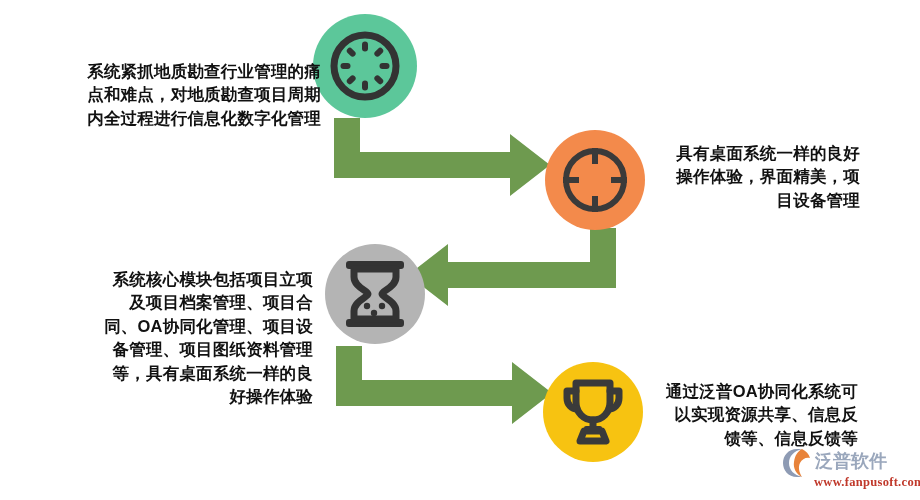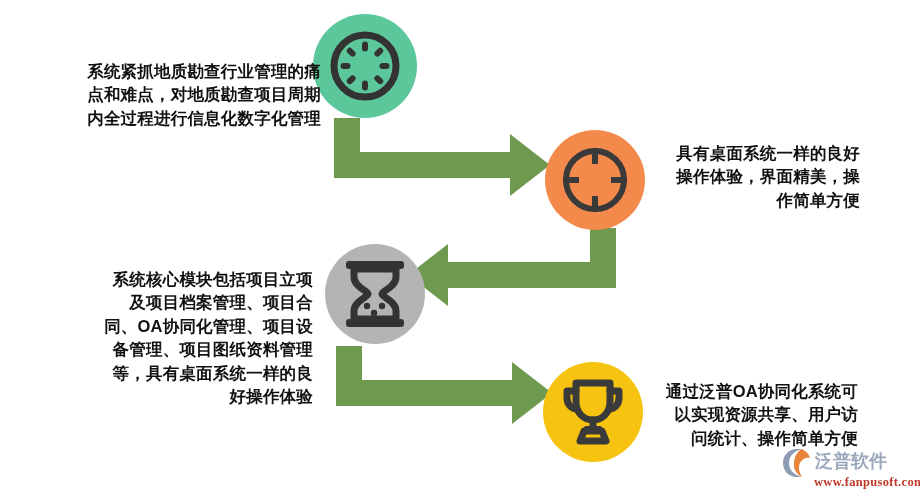--- a/index.html
+++ b/index.html
@@ -171,25 +171,25 @@
           <line x1="35" y1="42" x2="35" y2="50"></line>
           <path d="M22,63 L26,53 L44,53 L48,63 Z"></path>
         </g>
         <rect x="26" y="48" width="18" height="6" rx="2" fill="#3a3a3a"></rect>
       </svg>
     </span>
   </div>
 
   <div class="text-block" id="text-discover">系统紧抓地质勘查行业管理的痛点和难点，对地质勘查项目周期内全过程进行信息化数字化管理</div>
 
-  <div class="text-block" id="text-target">具有桌面系统一样的良好操作体验，界面精美，操作简单方便</div>
+  <div class="text-block" id="text-target">具有桌面系统一样的良好操作体验，界面精美，项目设备管理</div>
 
   <div class="text-block" id="text-core">系统核心模块包括项目立项及项目档案管理、项目合同、OA协同化管理、项目设备管理、项目图纸资料管理等，具有桌面系统一样的良好操作体验</div>
 
-  <div class="text-block" id="text-benefit">通过泛普OA协同化系统可以实现资源共享、用户访问统计、操作简单方便</div>
+  <div class="text-block" id="text-benefit">通过泛普OA协同化系统可以实现资源共享、信息反馈等、信息反馈等</div>
 
   <div id="logo">
     <span id="logo-mark">
       <svg width="34" height="30" viewBox="0 0 34 30" xmlns="http://www.w3.org/2000/svg">
         <path d="M15,1 C6,1 1,8 1,15 C1,22 6,29 15,29 L20,29 C12,27 7,22 7,15 C7,8 12,3 20,1 Z" fill="#8e9bb4"></path>
         <path d="M20,1 C24,3 27,6 28,10 C24,9 20,11 18,15 C16,19 17,24 20,29 C14,26 11,20 12,14 C13,7 16,3 20,1 Z" fill="#e8833a"></path>
       </svg>
     </span>
     <div id="logo-title">泛普软件</div>
     <div id="logo-url">www.fanpusoft.com</div>

